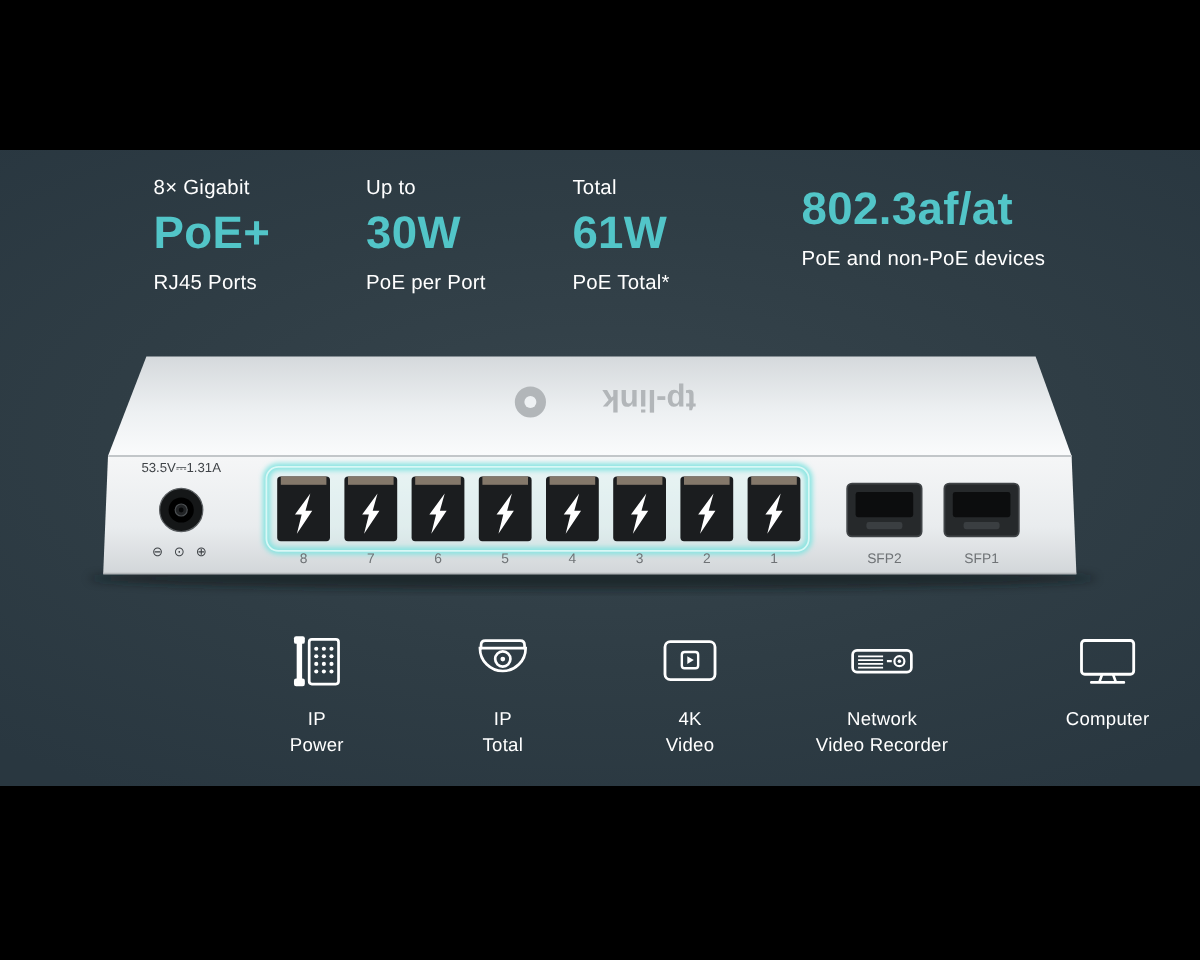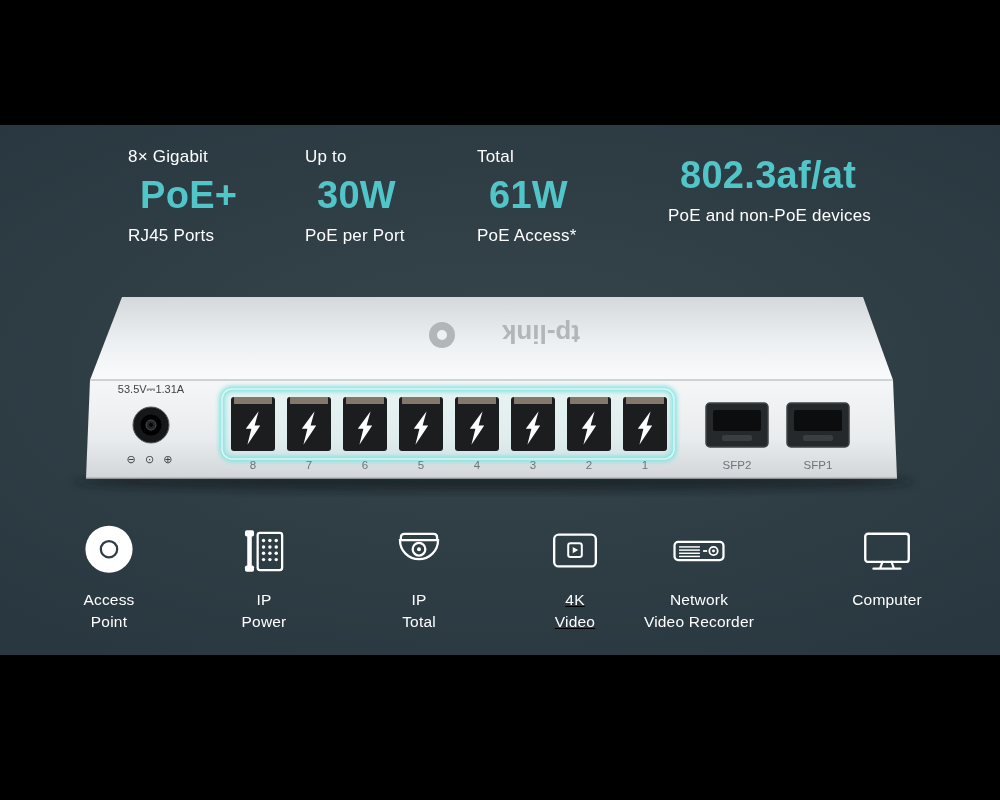--- a/index.html
+++ b/index.html
@@ -11,57 +11,57 @@
     position:relative;
   }
   .stage {
     position:absolute; left:0; top:125px;
     width:1000px; height:530px;
     background: radial-gradient(ellipse 75% 65% at 50% 46%, #37454d 0%, #2f3d45 55%, #293740 100%);
   }
   
   .spec { position:absolute; top:22px; color:#fff; }
   .spec-top    { font-size:17px; letter-spacing:0.2px; }
-  .spec-value  { font-size:38px; font-weight:700; color:#52c5c8; margin:7px 12px 9px; letter-spacing:0.3px; }
+  .spec-value  { font-size:38px; font-weight:700; color:#52c5c8; margin:7px 0 9px; letter-spacing:0.3px; }
   .spec-bottom { font-size:17px; letter-spacing:0.2px; }
   .spec-1 { left:128px; }
   .spec-2 { left:305px; }
   .spec-3 { left:477px; }
   .spec-4 { left:668px; }
   
   .switch-svg { position:absolute; left:0; top:160px; }
   .pn   { font-size:11.5px; fill:#6f7376; }
   .pwr  { font-size:11px; fill:#3f4347; }
   
   .devices { position:absolute; left:0; top:397px; width:1000px; height:120px; }
   .device  { position:absolute; width:150px; text-align:center; }
   .device svg { display:block; margin:0 auto; }
   .device-label { margin-top:9px; font-size:15.5px; line-height:1.42; color:#fff; letter-spacing:0.2px; }
   .dev-1 { left:34px; }  .dev-2 { left:189px; } .dev-3 { left:344px; }
-  .dev-4 { left:500px;text-decoration:underline; } .dev-5 { left:624px; } .dev-6 { left:812px; }
+  .dev-4 { left:500px; } .dev-5 { left:660px; } .dev-6 { left:848px; }
 </style>
 </head>
 <body>
 
 <div class="stage">
 
   <div class="spec spec-1">
     <div class="spec-top">8× Gigabit</div>
     <div class="spec-value">PoE+</div>
     <div class="spec-bottom">RJ45 Ports</div>
   </div>
   <div class="spec spec-2">
     <div class="spec-top">Up to</div>
     <div class="spec-value">30W</div>
     <div class="spec-bottom">PoE per Port</div>
   </div>
   <div class="spec spec-3">
     <div class="spec-top">Total</div>
     <div class="spec-value">61W</div>
-    <div class="spec-bottom">PoE Access*</div>
+    <div class="spec-bottom">PoE Total*</div>
   </div>
   <div class="spec spec-4">
     <div class="spec-value">802.3af/at</div>
     <div class="spec-bottom">PoE and non-PoE devices</div>
   </div>
 
   <svg class="switch-svg" width="1000" height="220" viewBox="0 0 1000 220">
     <defs>
       <linearGradient id="topFace" x1="0" y1="0" x2="0" y2="1">
         <stop offset="0" stop-color="#d5d9dc"></stop>
@@ -171,30 +171,20 @@
     <g>
       <rect x="787" y="118" width="62" height="44" rx="4" fill="#26292b" stroke="#404447" stroke-width="1.5"></rect>
       <rect x="794" y="125" width="48" height="21" rx="2" fill="#0c0d0e"></rect>
       <rect x="803" y="150" width="30" height="6" rx="2" fill="#3a3e41"></rect>
     </g>
     <text class="pn" x="818" y="184" text-anchor="middle">SFP1</text>
   </svg>
 
   <div class="devices">
 
-    <div class="device dev-1">
-      <svg width="58" height="58" viewBox="0 0 64 64">
-        <circle cx="32" cy="30" r="26" fill="#ffffff"></circle>
-        <circle cx="32" cy="30" r="9" fill="none" stroke="#2f3d45" stroke-width="2.5"></circle>
-      </svg>
-      <div class="device-label">
-        <div>Access</div>
-        <div>Point</div>
-      </div>
-    </div>
 
     <div class="device dev-2">
       <svg width="58" height="58" viewBox="0 0 64 64">
         <rect x="25" y="12" width="27" height="41" rx="2.5" fill="none" stroke="#ffffff" stroke-width="2.5"></rect>
         <g fill="#ffffff">
           <rect x="11" y="9" width="10" height="7" rx="2"></rect>
           <rect x="13.5" y="14" width="5" height="36"></rect>
           <rect x="11" y="48" width="10" height="7" rx="2"></rect>
           <circle cx="31.5" cy="20.5" r="1.9"></circle>
             <circle cx="38.5" cy="20.5" r="1.9"></circle>

